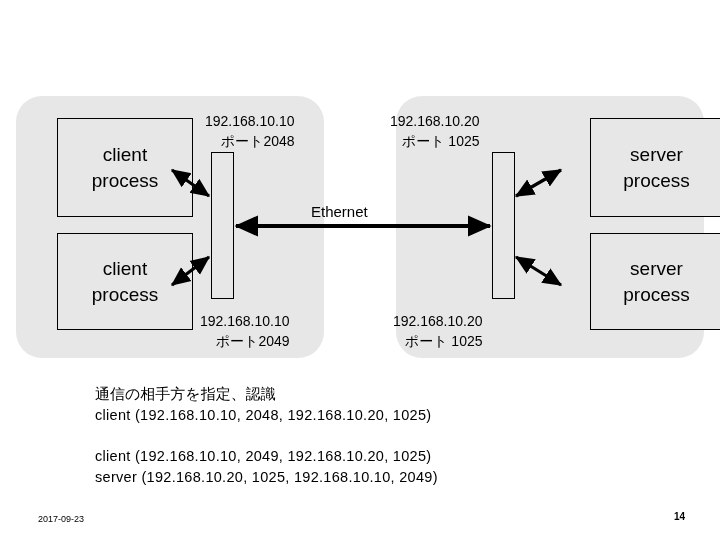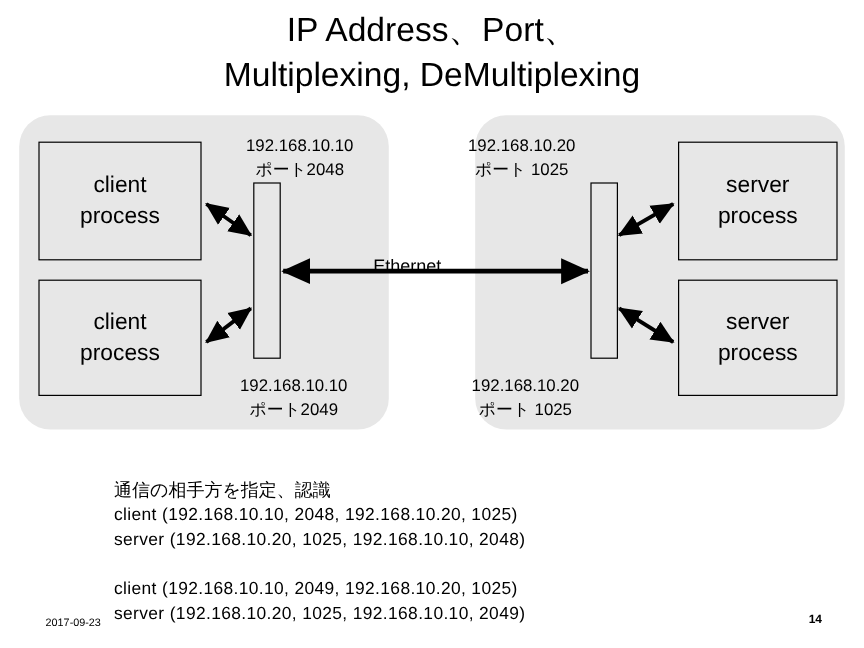--- a/index.html
+++ b/index.html
@@ -56,20 +56,21 @@
     background: #e7e7e7;
     border: 1px solid #000000;
     box-sizing: border-box;
     display: flex;
     flex-direction: column;
     align-items: center;
     justify-content: center;
     font-size: 19px;
     line-height: 26px;
     text-align: center;
+    margin-left: 25px;
   }
   #client-proc-1 { left: 32px;  top: 118px; width: 136px; height: 99px; }
   #client-proc-2 { left: 32px;  top: 233px; width: 136px; height: 97px; }
   #server-proc-1 { left: 565px; top: 118px; width: 133px; height: 99px; }
   #server-proc-2 { left: 565px; top: 233px; width: 133px; height: 97px; }
 
   
   .stack-bar {
     position: absolute;
     background: #e7e7e7;
@@ -81,51 +82,51 @@
   }
   #stack-client { left: 211px; }
   #stack-server { left: 492px; }
 
   
   .addr-label {
     position: absolute;
     font-size: 14px;
     line-height: 20px;
     white-space: pre-line;
-    text-align: center;
+    text-align: right;
   }
   #addr-client-top { left: 205px; top: 111px; }
   #addr-server-top { left: 390px; top: 111px; }
   #addr-client-bot { left: 200px; top: 311px; }
   #addr-server-bot { left: 393px; top: 311px; }
 
   
   #ethernet-label {
     position: absolute;
     left: 311px;
-    top: 214px;
+    top: 203px;
     font-size: 15px;
     line-height: 18px;
   }
 
   
   #arrows {
     position: absolute;
     left: 0;
     top: 0;
     width: 720px;
     height: 540px;
     pointer-events: none;
   }
 
   
   #body-text {
     position: absolute;
     left: 95px;
-    top: 398px;
+    top: 384px;
     width: 560px;
   }
   .jp-line {
     font-size: 15px;
     line-height: 21px;
     font-family: "DejaVu Sans", "Liberation Sans", sans-serif;
   }
   .mono-line {
     font-family: Liberation Sans, sans-serif;
     font-size: 14.5px;
@@ -154,22 +155,20 @@
     line-height: 12px;
     color: #000000;
     font-weight: bold;
   }
 </style>
 </head>
 <body>
 
 <div id="slide">
 
-  <div id="title">IP Address、Port、
-Multiplexing, DeMultiplexing</div>
 
   <div class="host-panel" id="panel-client"></div>
   <div class="host-panel" id="panel-server"></div>
 
   <div class="proc-box" id="client-proc-1">
     <span style="white-space:pre-line">client
 process</span>
   </div>
   <div class="proc-box" id="client-proc-2">
     <span style="white-space:pre-line">client
@@ -216,21 +215,20 @@
     <line x1="516" y1="196" x2="561" y2="170" stroke="#000000" stroke-width="3.2" marker-start="url(#ah-start)" marker-end="url(#ah)"></line>
 
     <line x1="516" y1="257" x2="561" y2="285" stroke="#000000" stroke-width="3.2" marker-start="url(#ah-start)" marker-end="url(#ah)"></line>
 
     <line x1="236" y1="226" x2="490" y2="226" stroke="#000000" stroke-width="4" marker-start="url(#ah-start)" marker-end="url(#ah)"></line>
   </svg>
 
   <div id="body-text">
     <div class="jp-line">通信の相手方を指定、認識</div>
     <div class="mono-line">client (192.168.10.10, 2048, 192.168.10.20, 1025)</div>
-    <div class="mono-line">server (192.168.10.20, 1025, 192.168.10.10, 2048)</div>
     <div class="gap"></div>
     <div class="mono-line">client (192.168.10.10, 2049, 192.168.10.20, 1025)</div>
     <div class="mono-line">server (192.168.10.20, 1025, 192.168.10.10, 2049)</div>
   </div>
 
   <div id="footer-date">2017-09-23</div>
   <div id="footer-page">14</div>
 
 </div>
 

